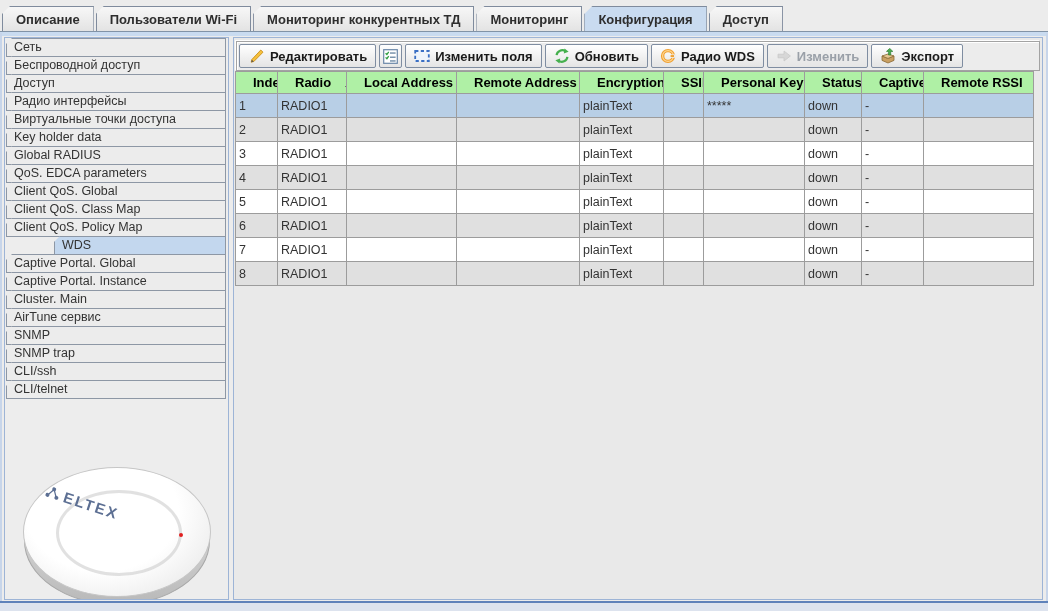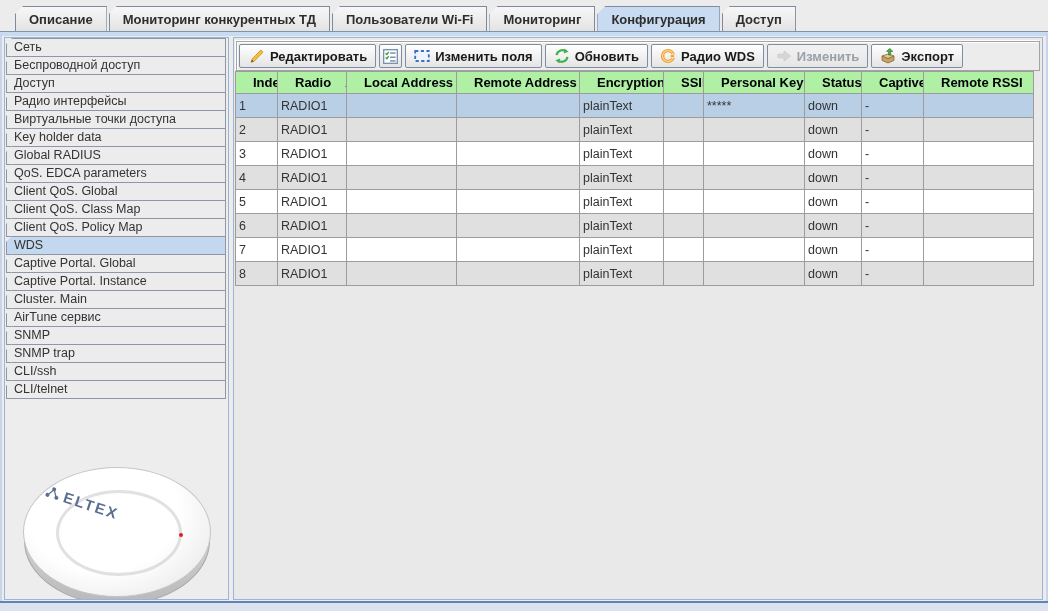--- a/index.html
+++ b/index.html
@@ -1,39 +1,39 @@
 <!DOCTYPE html>
 <html><head>
 <meta charset="utf-8">
 <style>
   html,body{margin:0;padding:0;background:#d7dde8;}
   #screen{position:relative;width:1048px;height:611px;background:#ececec;
           font-family:"Liberation Sans",sans-serif;overflow:hidden;}
   
-  .tabbar{position:absolute;top:4px;left:15px;height:27px;display:flex;align-items:flex-end;}
+  .tabbar{position:absolute;top:4px;left:2px;height:27px;display:flex;align-items:flex-end;}
   .tab{margin-right:2px;padding:5px 13px 4px 13px;background:linear-gradient(#f7f7f7,#e3e3e3);
        border:1px solid #7f8b9d;border-bottom:none;font-weight:bold;font-size:13px;color:#2e2e2e;
        clip-path:polygon(8px 0,100% 0,100% 100%,0 100%,0 8px);white-space:nowrap;cursor:default;}
   .tab.active{background:#c9dbf0;}
   .content-topline{position:absolute;top:31px;left:0;width:100%;height:4px;background:#c9dbf0;
        border-top:1px solid #8193a7;}
   
   .sidebar{position:absolute;left:4px;top:37px;width:225px;height:563px;border:1px solid #9db4d6;
        background:#ededed;overflow:hidden;box-sizing:border-box;}
   .main{position:absolute;left:233px;top:37px;width:810px;height:563px;border:1px solid #9db4d6;
        background:#e9e9e9;box-sizing:border-box;}
   .bottom-frame{position:absolute;left:0;right:0;bottom:0;height:8px;background:#dde3ee;
        border-top:2px solid #5f82ba;}
   .side-frame{position:absolute;top:33px;bottom:0;width:2px;background:#c7d5ea;}
   
   .nav{padding:1px 2px 0 1px;}
   .nav-item{height:17px;line-height:17px;margin-top:-1px;padding-left:7px;background:#ececec;
        border:1px solid #8d97a5;font-weight:normal;font-size:12.5px;color:#333;
        clip-path:polygon(6px 0,100% 0,100% 100%,0 100%,0 6px);white-space:nowrap;overflow:hidden;cursor:default;}
-  .nav-item.selected{background:#c3d7ee;}
+  .nav-item.selected{background:#c3d7ee;margin-left:48px;}
   
   .device-wrap{position:absolute;left:50%;bottom:-6px;transform:translateX(-50%);width:192px;height:140px;}
   .disc-rim{position:absolute;left:3px;top:12px;width:184px;height:126px;border-radius:50%;
        background:linear-gradient(#e8e8e8,#b9b9b9);border:1px solid #a8a8a8;}
   .disc{position:absolute;left:2px;top:2px;width:186px;height:128px;border-radius:50%;
        background:radial-gradient(ellipse at 42% 34%,#ffffff 50%,#f2f2f2 72%,#e2e2e2 100%);
        border:1px solid #c6c6c6;}
   .disc-ring{position:absolute;left:32px;top:22px;width:120px;height:80px;border-radius:50%;
        border:3px solid rgba(195,195,195,.5);box-shadow:inset 0 2px 4px rgba(255,255,255,.9);}
   .device-logo{position:absolute;left:20px;top:26px;transform:rotate(18deg);display:flex;
@@ -62,22 +62,22 @@
   tr.selected td{background:#b8cfe6;}
   .sort-asc{display:inline-block;width:0;height:0;margin-left:14px;border-left:4px solid transparent;
      border-right:4px solid transparent;border-bottom:6px solid #4a4a4a;vertical-align:middle;}
 </style>
 </head>
 <body>
 
 <div id="screen">
   <div class="tabbar">
       <div class="tab">Описание</div>
+      <div class="tab">Пользователи Wi-Fi</div>
       <div class="tab">Мониторинг конкурентных ТД</div>
-      <div class="tab">Пользователи Wi-Fi</div>
       <div class="tab">Мониторинг</div>
       <div class="tab active">Конфигурация</div>
       <div class="tab">Доступ</div>
     </div>
   <div class="content-topline"></div>
   <div class="side-frame" style="left:0"></div>
   <div class="side-frame" style="right:0"></div>
 
   <div class="sidebar">
     <div class="nav">

